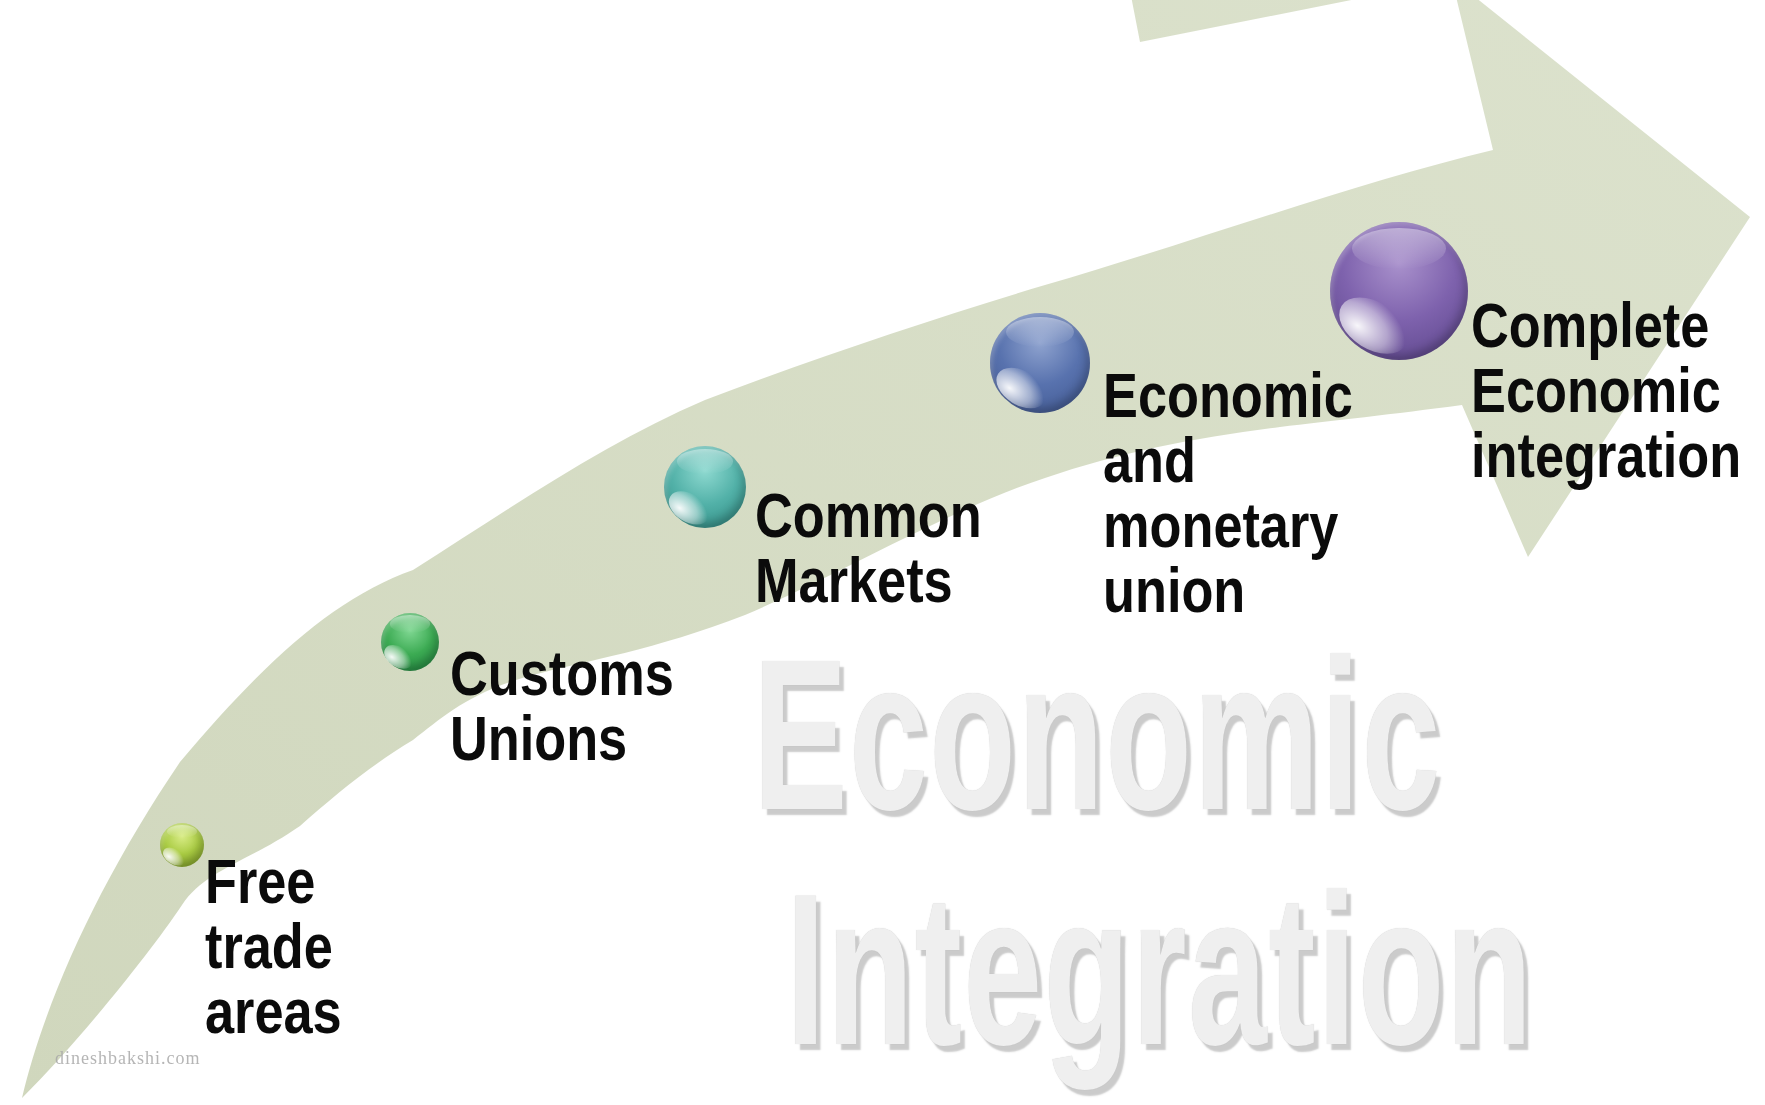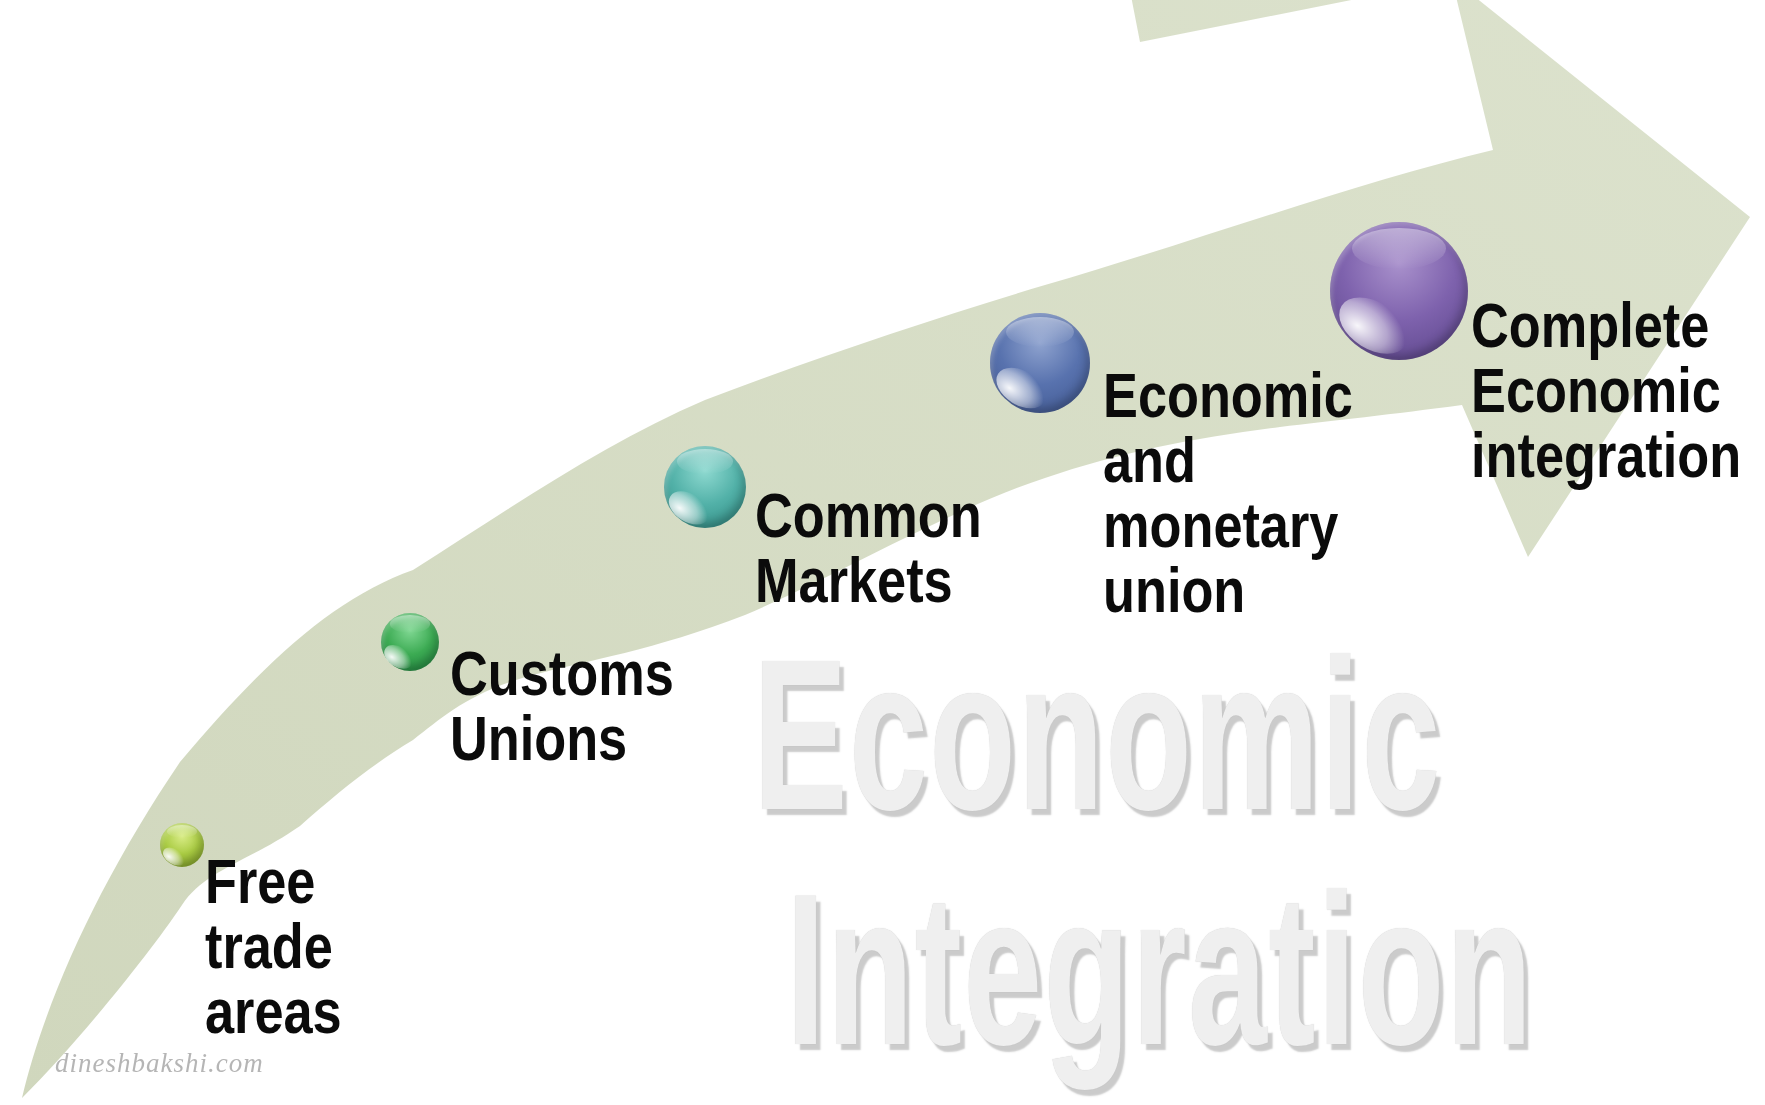--- a/index.html
+++ b/index.html
@@ -69,22 +69,21 @@
   #label-1{left:205px;top:849px;}
   #label-2{left:450px;top:641px;}
   #label-3{left:755px;top:483px;}
   #label-4{left:1103px;top:363px;}
   #label-5{left:1471px;top:293px;}
 
   
   #site-wm{
     position:absolute;left:55px;top:1048px;
     font-family:"Liberation Serif","DejaVu Serif",serif;
-    font-style:italic;
-    font-size:27px;
+    font-size:18px;
     letter-spacing:1px;
     color:var(--site-watermark,#a9a9a9);
     opacity:.85;
   }
 </style>
 </head>
 <body>
 
 <div id="stage">
 

